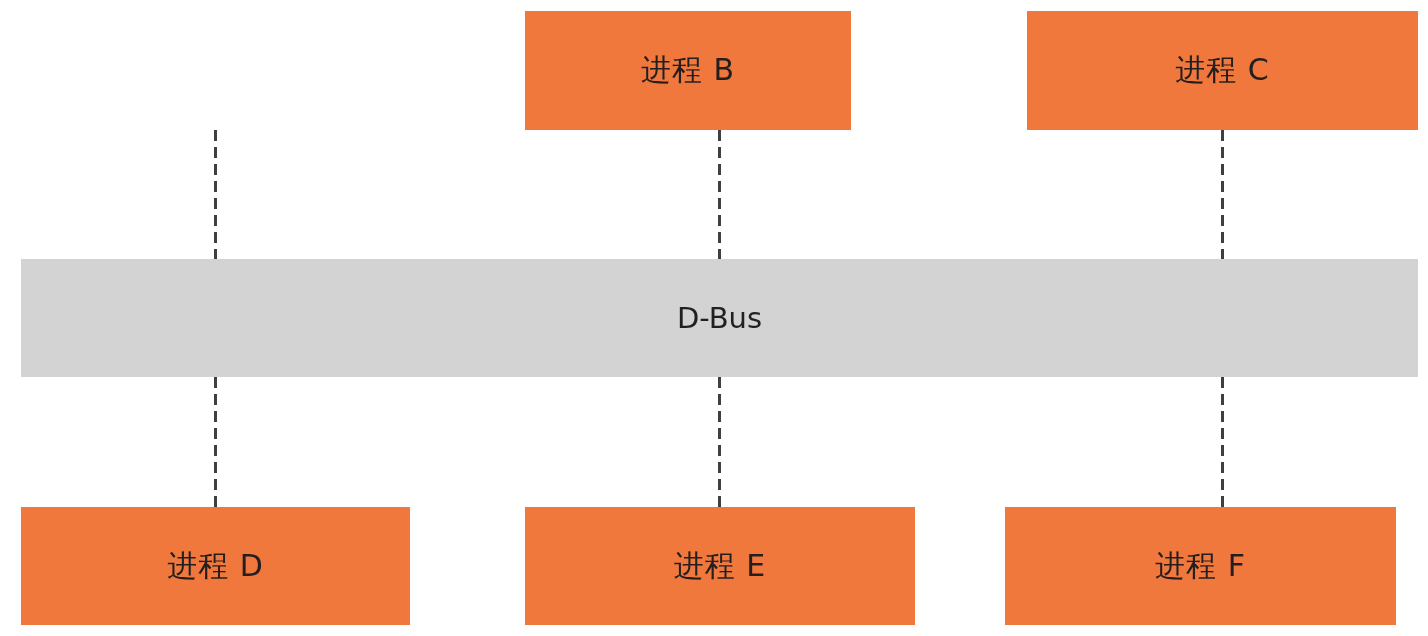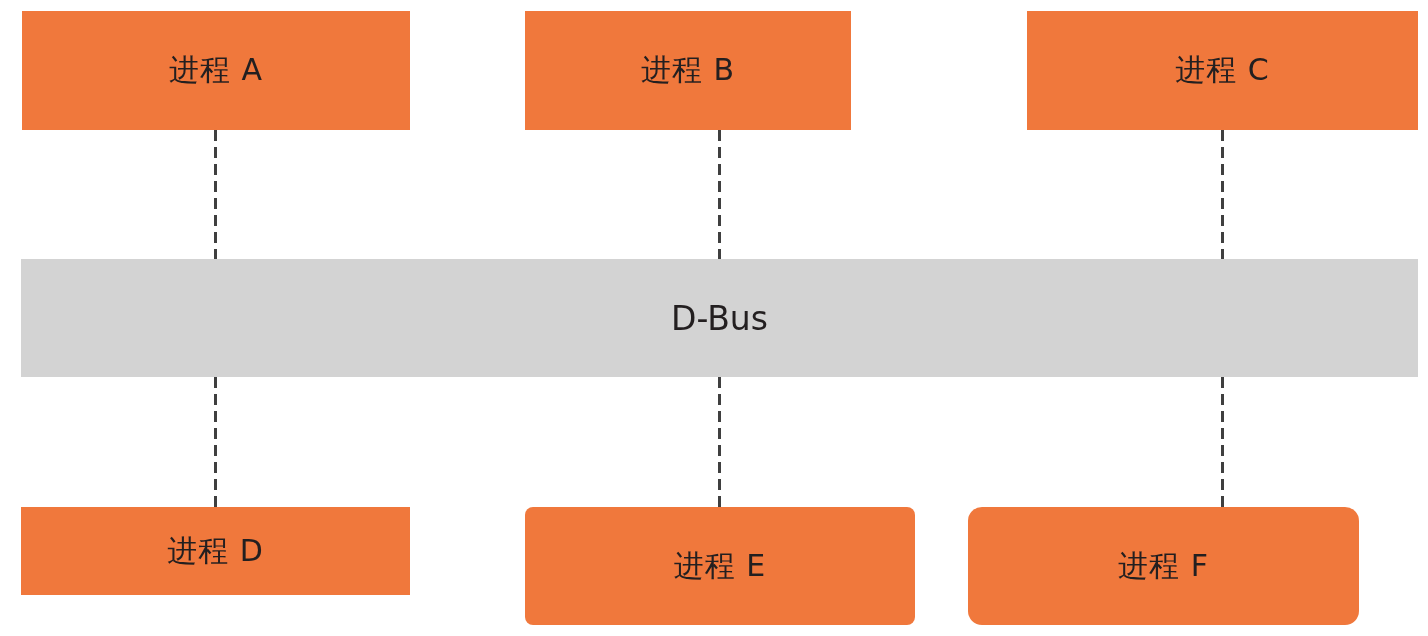--- a/index.html
+++ b/index.html
@@ -23,36 +23,36 @@
     justify-content: center;
     color: var(--text-color, #231F20);
     font-size: 30px;
     letter-spacing: 1px;
   }
   
   .box-a { left: 22px;   top: 11px; width: 388px; height: 119px; }
   .box-b { left: 525px;  top: 11px; width: 326px; height: 119px; }
   .box-c { left: 1027px; top: 11px; width: 391px; height: 119px; align-items: center; }
   
-  .box-d { left: 21px;   top: 507px; width: 389px; height: 88px; }
-  .box-e { left: 525px;  top: 507px; width: 390px; height: 118px; border-radius: 8px; }
-  .box-f { left: 968px; top: 507px; width: 391px; height: 118px; border-radius: 14px; }
+  .box-d { left: 21px;   top: 507px; width: 389px; height: 118px; }
+  .box-e { left: 525px;  top: 507px; width: 390px; height: 118px; }
+  .box-f { left: 1005px; top: 507px; width: 391px; height: 118px; }
 
   .bus-bar {
     position: absolute;
     left: 21px;
     top: 259px;
     width: 1397px;
     height: 118px;
     background: var(--bus-fill, #D3D3D3);
     display: flex;
     align-items: center;
     justify-content: center;
     color: var(--text-color, #231F20);
-    font-size: 33px;
+    font-size: 29px;
   }
 
   .connector {
     position: absolute;
     width: 3px;
     background: repeating-linear-gradient(
       to bottom,
       var(--connector-color, #3F3F3F) 0px,
       var(--connector-color, #3F3F3F) 11px,
       transparent 11px,
@@ -63,23 +63,20 @@
   .conn-bottom { top: 377px; height: 130px; }
   .conn-x1 { left: 214px; }
   .conn-x2 { left: 718px; }
   .conn-x3 { left: 1221px; }
 </style>
 </head>
 <body>
 
 <div class="canvas" style="--process-fill: #F0783C; --bus-fill: #D3D3D3; --text-color: #231F20; --connector-color: #3F3F3F; --bg-color: #FFFFFF;">
 
-  <div class="process-box box-a">
-    <span>进程 A</span>
-  </div>
   <div class="process-box box-b">
     <span>进程 B</span>
   </div>
   <div class="process-box box-c">
     <span>进程 C</span>
   </div>
 
   <div class="connector conn-top conn-x1"></div>
   <div class="connector conn-top conn-x2"></div>
   <div class="connector conn-top conn-x3"></div>

